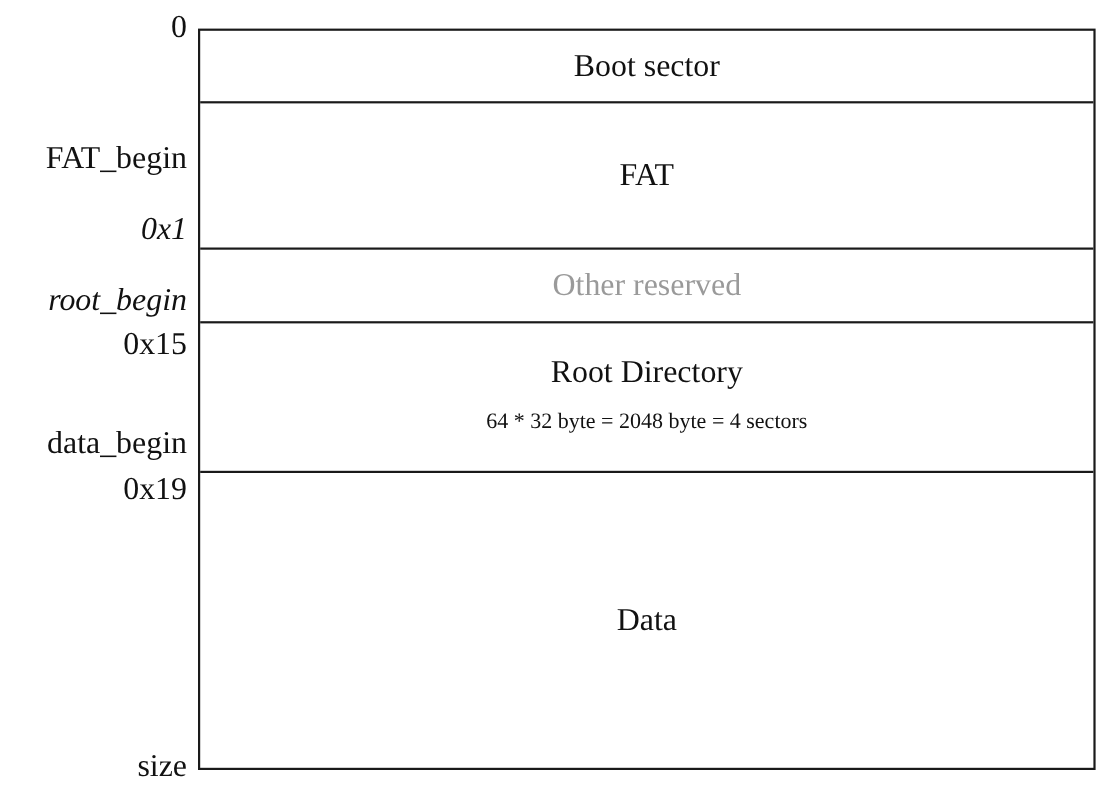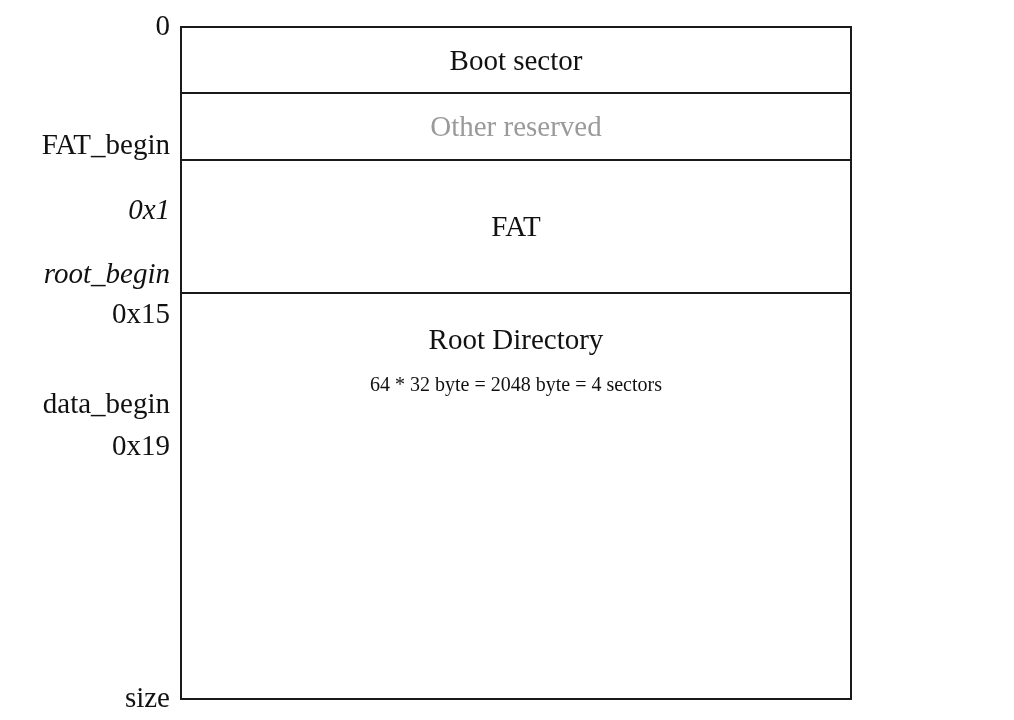--- a/index.html
+++ b/index.html
@@ -28,21 +28,21 @@
     transform: translateY(-50%);
     font-size: 29px;
     color: #111111;
     white-space: nowrap;
     line-height: 1;
   }
   .layout-box {
     position: absolute;
     left: 180px;
     top: 26px;
-    width: 672px;
+    width: 816px;
     height: 674px;
     box-sizing: border-box;
     border: 2px solid #1a1a1a;
     display: flex;
     flex-direction: column;
   }
   .section {
     box-sizing: border-box;
     border-bottom: 2px solid #1a1a1a;
     display: flex;
@@ -77,24 +77,27 @@
       <span class="axis-label" style="top: 273px; font-style: italic;">root_begin</span>
       <span class="axis-label" style="top: 313px;">0x15</span>
       <span class="axis-label" style="top: 403px;">data_begin</span>
       <span class="axis-label" style="top: 445px; margin-left: 34px;">0x19</span>
       <span class="axis-label" style="top: 697px;">size</span>
     </div>
   <div class="layout-box" id="layout-box">
       <div class="section" style="height: 66px; flex: 0 0 66px;">
         <span class="section-label" style="color: rgb(17, 17, 17);">Boot sector</span>
       </div>
+      <div class="section" style="height: 133px; flex: 0 0 133px;">
+        <span class="section-label" style="color: rgb(17, 17, 17);">FAT</span>
+      </div>
       <div class="section" style="height: 67px; flex: 0 0 67px;">
         <span class="section-label" style="color: rgb(154, 154, 154);">Other reserved</span>
-      </div>
-      <div class="section" style="height: 133px; flex: 0 0 133px;">
-        <span class="section-label" style="color: rgb(17, 17, 17);">FAT</span>
       </div>
       <div class="section" style="height: 136px; flex: 0 0 136px;">
         <span class="section-label" style="color: rgb(17, 17, 17);">Root Directory</span>
         <span class="section-sublabel" style="color: rgb(17, 17, 17);">64 * 32 byte = 2048 byte = 4 sectors</span>
       </div>
+      <div class="section">
+        <span class="section-label" style="color: rgb(17, 17, 17);">Data</span>
+      </div>
     </div>
 </div>
 
 </body></html>

